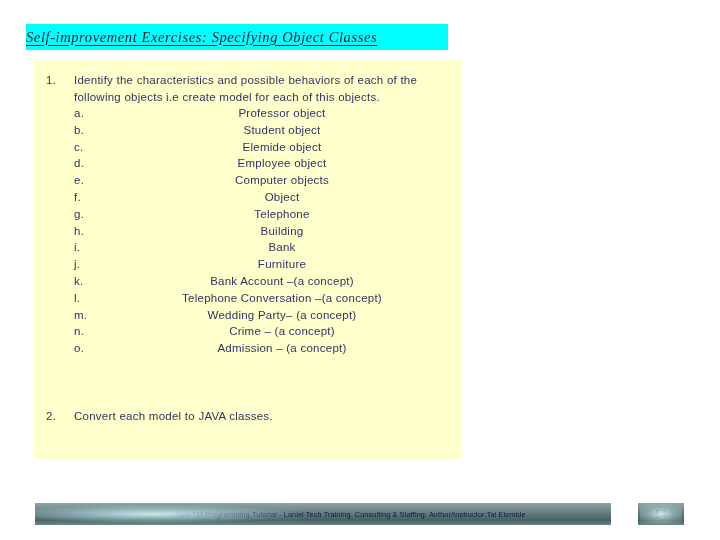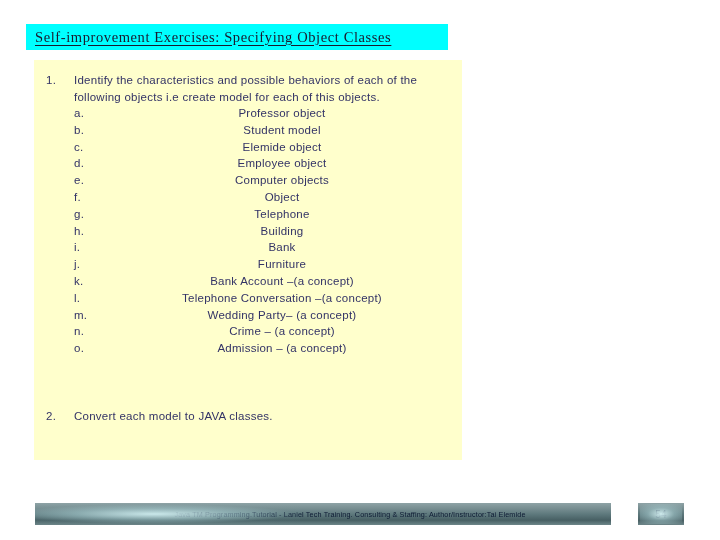--- a/index.html
+++ b/index.html
@@ -25,23 +25,23 @@
     background: #00ffff;
     display: flex;
     align-items: center;
   }
   #title-text {
     font-size: 14.5px;
     color: #1a1a2e;
     letter-spacing: 0.6px;
     text-decoration: underline;
     text-underline-offset: 3px;
-    padding-left: 9px;
     white-space: nowrap;
     font-family: "Liberation Serif", serif;
+    font-style: italic;
   }
 
   
   #content-panel {
     position: absolute;
     left: 34px;
     top: 60px;
     width: 428px;
     height: 400px;
     background: #ffffcc;
@@ -172,21 +172,21 @@
     <span class="num-body">Identify the characteristics and possible behaviors of each of the following objects i.e create model for each of this objects.</span>
   </div>
 
   <div id="sub-list">
     <div class="sub-item">
       <span class="sub-marker">a.</span>
       <span class="sub-label">Professor object</span>
     </div>
     <div class="sub-item">
       <span class="sub-marker">b.</span>
-      <span class="sub-label">Student model</span>
+      <span class="sub-label">Student object</span>
     </div>
     <div class="sub-item">
       <span class="sub-marker">c.</span>
       <span class="sub-label">Elemide object</span>
     </div>
     <div class="sub-item">
       <span class="sub-marker">d.</span>
       <span class="sub-label">Employee object</span>
     </div>
     <div class="sub-item">

